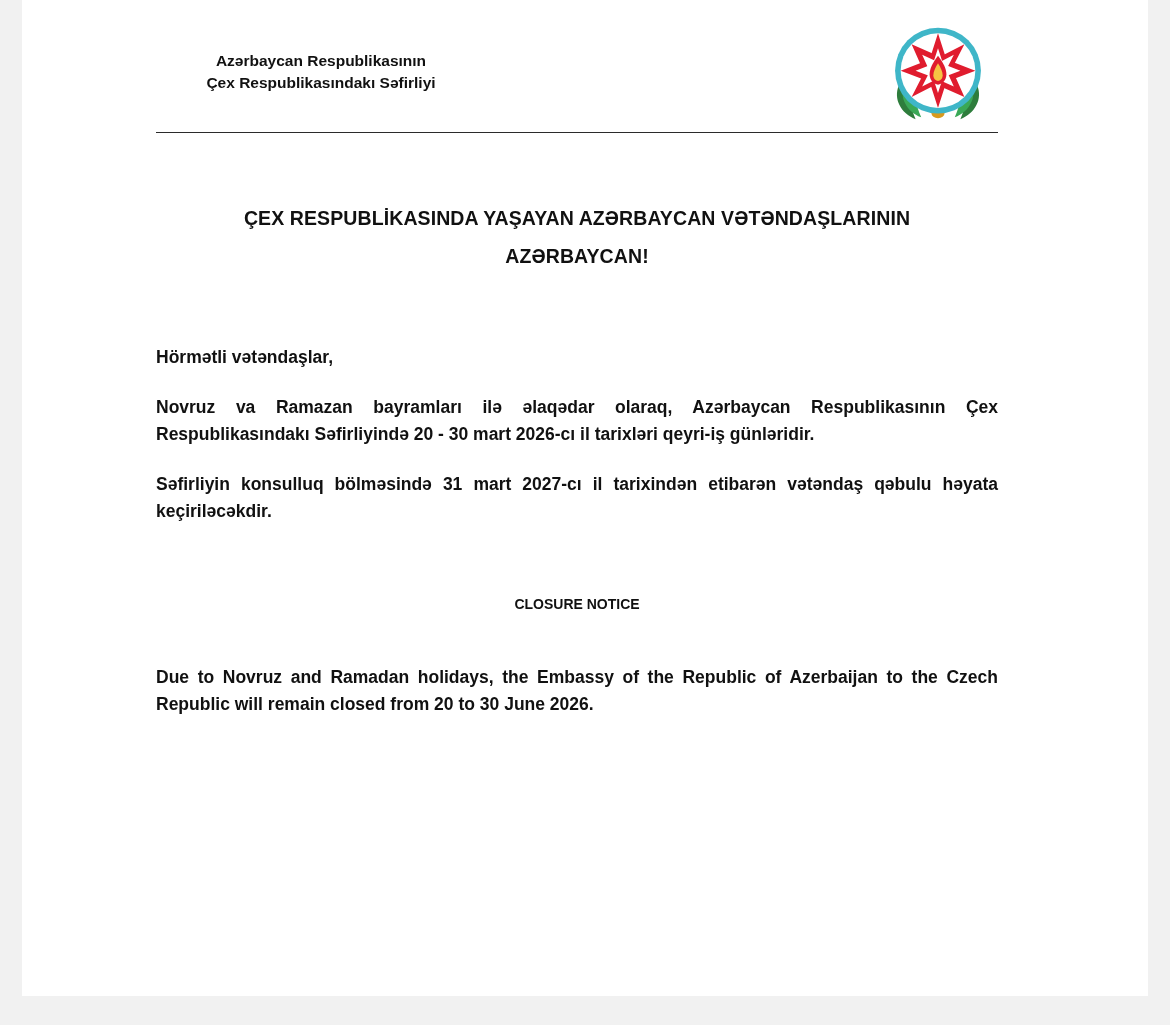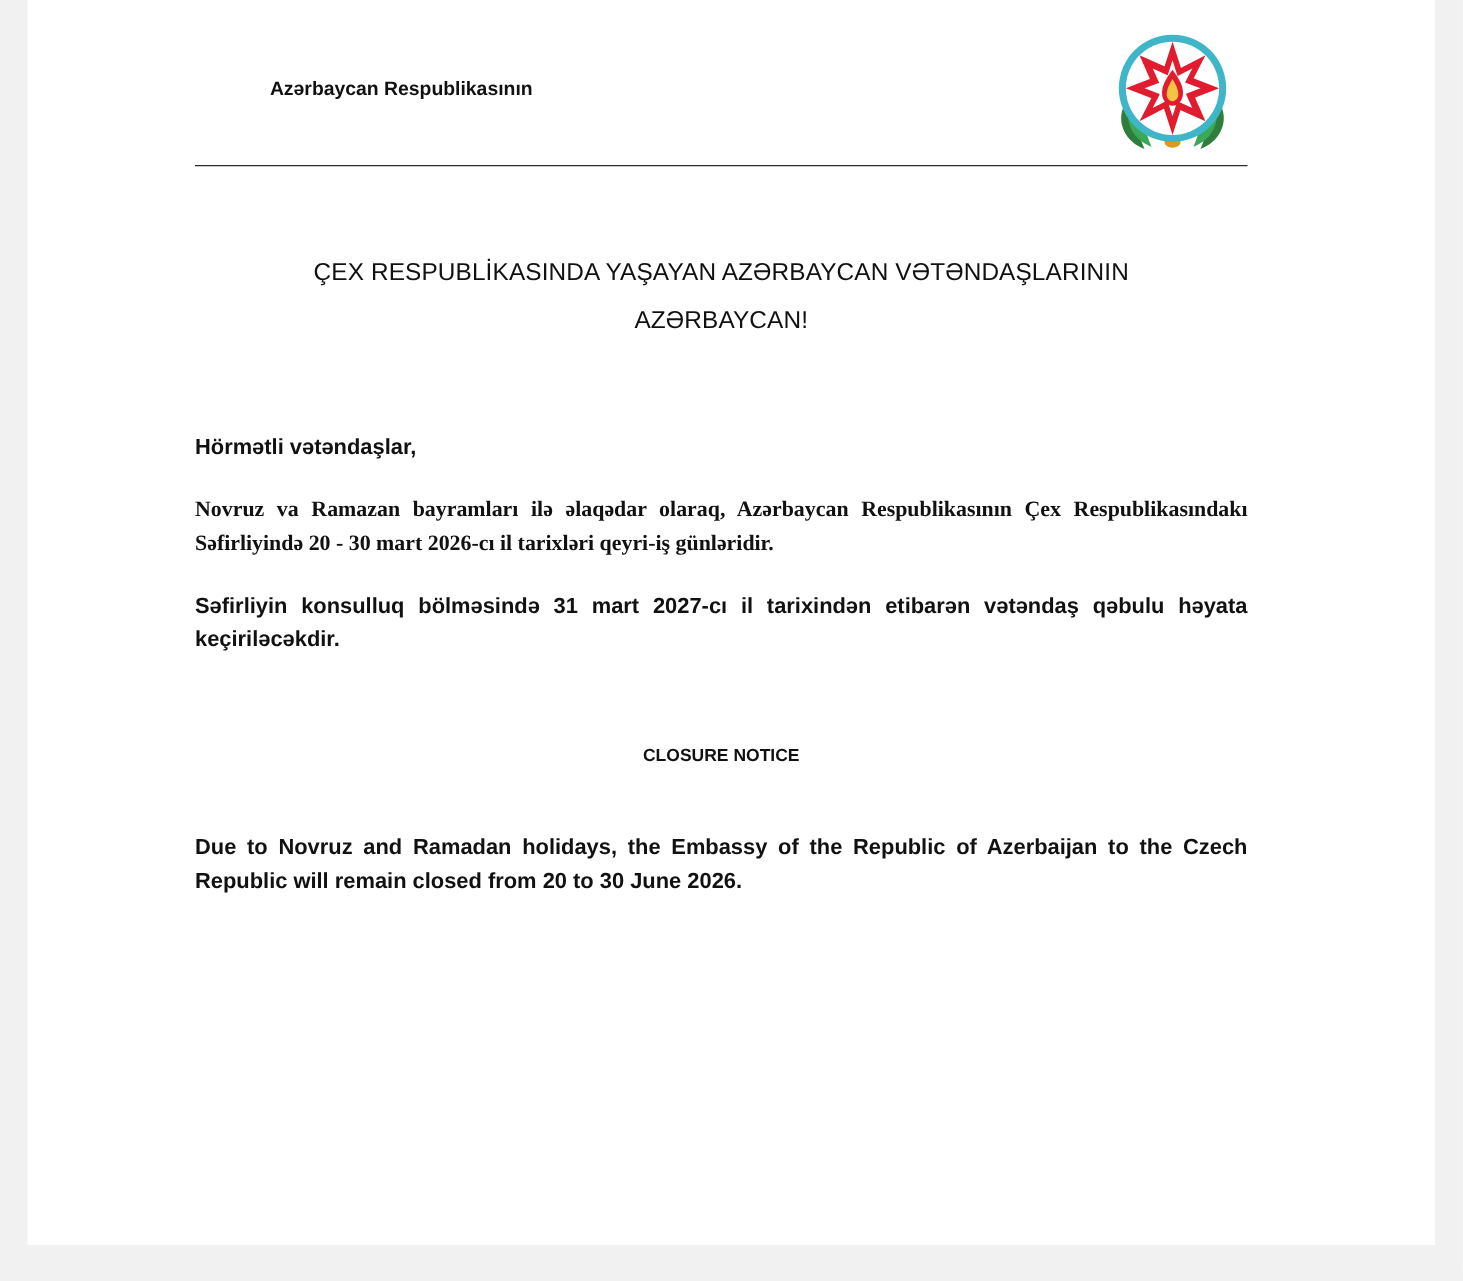--- a/index.html
+++ b/index.html
@@ -63,21 +63,21 @@
     border: none;
     border-top: 1.4px solid #2b2b2b;
     margin: 6px 0 0 0;
     width: 100%;
   }
 
   
   .title {
     text-align: center;
     font-size: 19.5px;
-    font-weight: normal;
+    font-weight: bold;
     color: #111;
     line-height: 1.95;
     margin-top: 66px;
     letter-spacing: 0.1px;
   }
 
   .salutation {
     margin-top: 72px;
     font-size: 17.5px;
     font-weight: bold;
@@ -85,21 +85,21 @@
   }
 
   p.para {
     font-size: 17.5px;
     font-weight: bold;
     color: #111;
     line-height: 1.52;
     text-align: justify;
     margin: 24px 0 0 0;
   }
-  p.para.first { margin-top: 26px; font-family: Liberation Serif, serif; }
+  p.para.first { margin-top: 26px; }
 
   .subtitle {
     text-align: center;
     font-size: 14px;
     font-weight: bold;
     color: #111;
     margin-top: 72px;
   }
 
   p.para.en-first { margin-top: 52px; }
@@ -108,20 +108,21 @@
 </head>
 <body>
 
 <div class="page">
   <div class="content">
 
     <div class="letterhead">
 
       <div class="lh-left">
         <div>Azərbaycan Respublikasının</div>
+        <div>Çex Respublikasındakı Səfirliyi</div>
       </div>
 
       <div class="emblem-wrap">
         <svg class="emblem" viewBox="0 0 120 120">
 
           <g>
             <path d="M18,74 C12,88 20,104 36,110 C30,96 28,84 30,74 Z" fill="#2e7d3c"></path>
             <path d="M24,72 C18,86 26,102 42,108 C36,94 34,82 36,72 Z" fill="#3aa856"></path>
             <path d="M102,74 C108,88 100,104 84,110 C90,96 92,84 90,74 Z" fill="#2e7d3c"></path>
             <path d="M96,72 C102,86 94,102 78,108 C84,94 86,82 84,72 Z" fill="#3aa856"></path>

